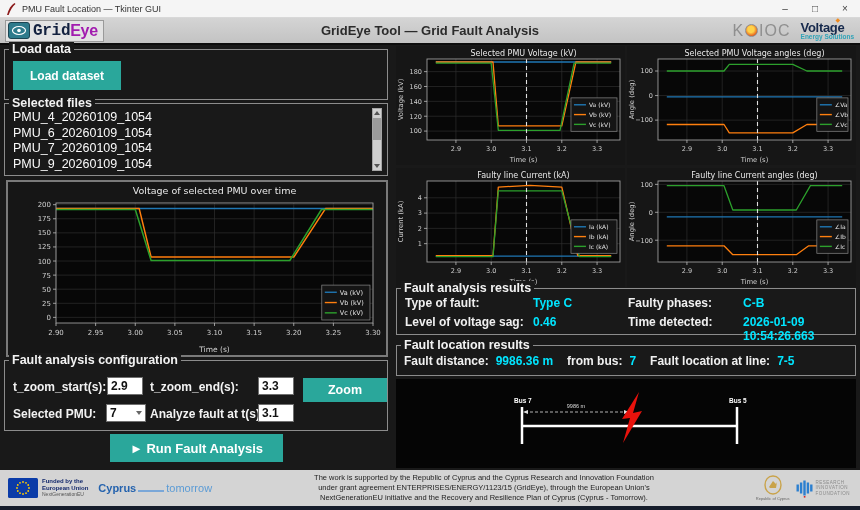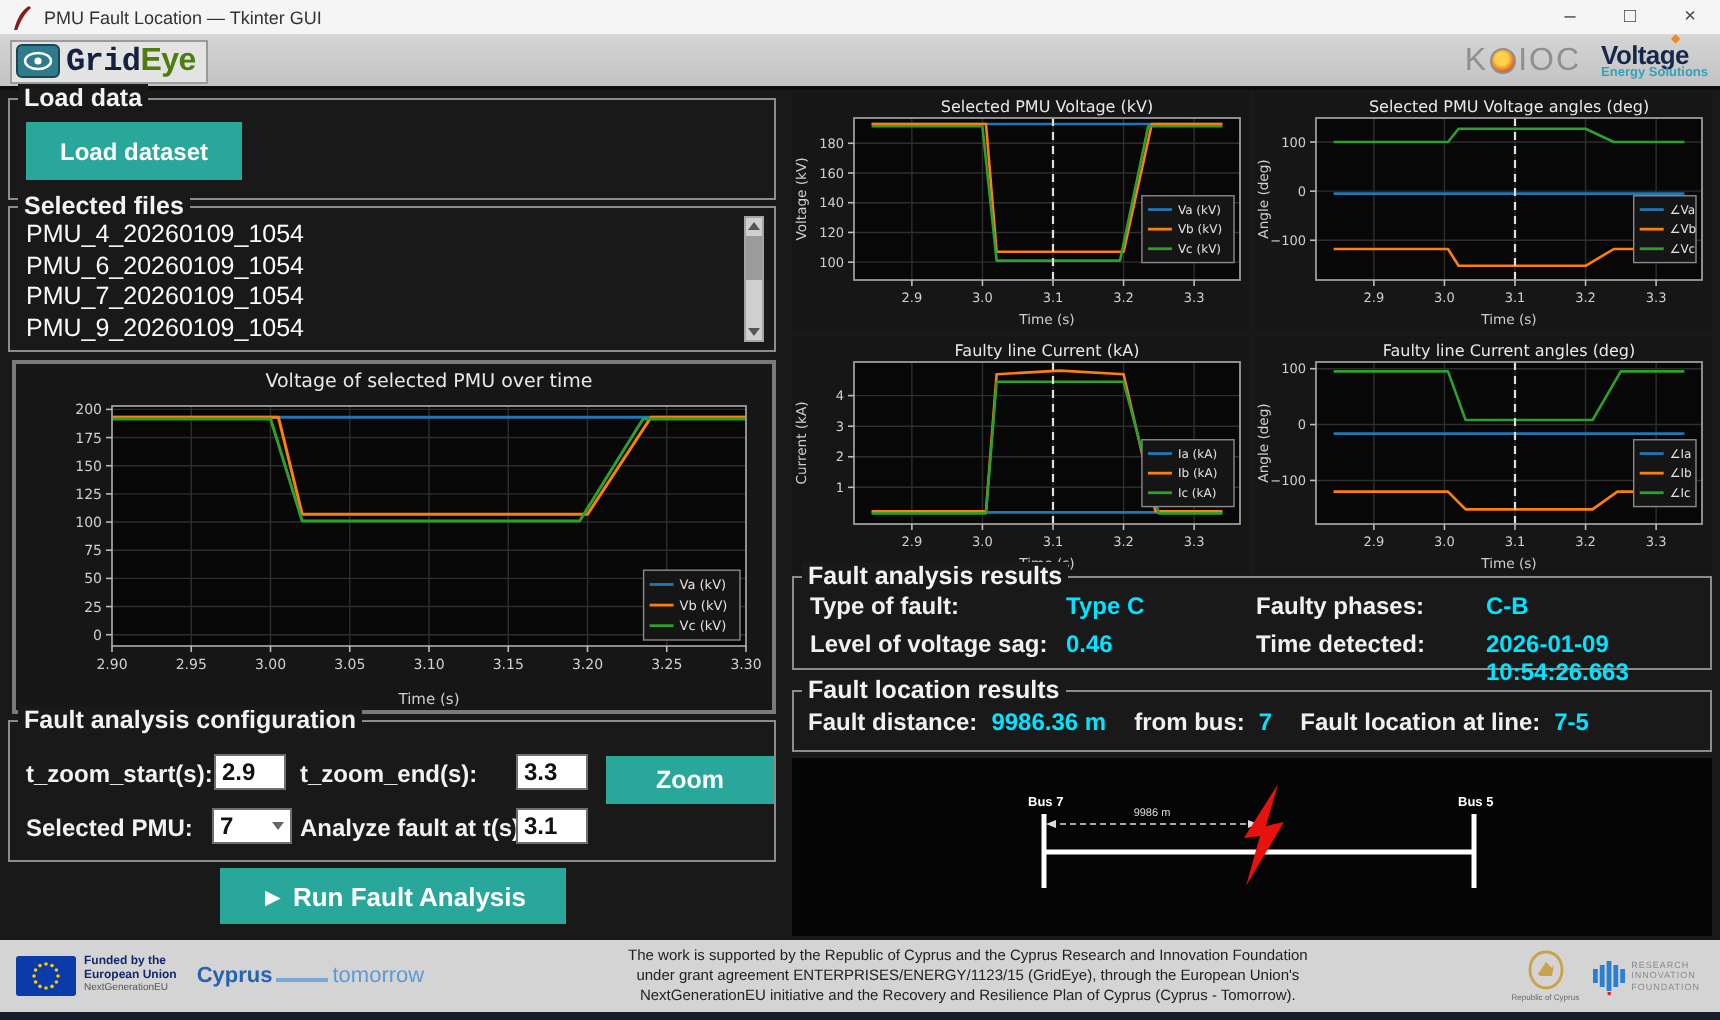--- a/index.html
+++ b/index.html
@@ -15,21 +15,21 @@
   .tb-icon{width:10px;height:12px;margin-left:6px;}
   .tb-title{font-size:9px;color:#333;margin-left:6px;}
   .tb-controls{margin-left:auto;display:flex;height:18px;}
   .tb-btn{width:30px;height:18px;display:flex;align-items:center;justify-content:center;font-size:10px;color:#444;}
 
   
   .header{position:absolute;top:18px;left:0;right:0;height:27px;background:linear-gradient(#d4d4d4,#c3c3c3);display:flex;align-items:center;border-bottom:2px solid #0d0d0d;}
   .ge-logo{display:flex;align-items:center;margin-left:5px;background:#e3e3e3;border:1px solid #9a9a9a;padding:1px 5px 1px 2px;z-index:2;}
   .ge-iconbox{width:22px;height:17px;background:#2e7b8c;border:1px solid #1b4553;border-radius:3px;display:flex;align-items:center;justify-content:center;}
   .ge-grid{font-weight:bold;font-size:16px;color:#13213f;margin-left:3px;letter-spacing:-.3px;font-family:Liberation Mono, monospace;}
-  .ge-eye{font-weight:bold;font-size:16px;color:#4d7c0f;letter-spacing:-.3px;}
+  .ge-eye{font-weight:bold;font-size:16px;color:#a21caf;letter-spacing:-.3px;}
   .header-title{position:absolute;left:0;right:0;text-align:center;font-weight:bold;font-size:13px;color:#2b2b2b;}
   .header-right{margin-left:auto;display:flex;align-items:center;gap:10px;margin-right:6px;z-index:2;}
   .kios{display:flex;align-items:center;color:#8f8f8f;font-size:16px;letter-spacing:1px;font-weight:500;}
   .kios-o{width:13px;height:13px;border-radius:50%;background:radial-gradient(circle at 45% 40%,#ffd24a 0 35%,#e2571b 75%,#a33312);border:1.5px solid #8f8f8f;margin:0 1px;}
   .wisewire{line-height:1;position:relative;text-align:left;}
   .ww-name{font-weight:800;font-size:13px;color:#15284b;letter-spacing:-.3px;}
   .ww-diamond{position:absolute;top:-4px;left:35px;color:#f08a1e;font-size:6px;}
   .ww-tag{font-size:6.5px;color:#2fa3b8;font-weight:bold;}
 
   
@@ -114,20 +114,21 @@
     <div class="ge-logo">
       <div class="ge-iconbox">
         <svg width="16" height="11" viewBox="0 0 16 11">
           <ellipse cx="8" cy="5.5" rx="6.5" ry="4" fill="none" stroke="#fff" stroke-width="1.2"></ellipse>
           <circle cx="8" cy="5.5" r="1.8" fill="#fff"></circle>
         </svg>
       </div>
       <span class="ge-grid">Grid</span>
         <span class="ge-eye">Eye</span>
     </div>
+    <div class="header-title">GridEye Tool — Grid Fault Analysis</div>
     <div class="header-right">
       <div class="kios">
         <span>K</span>
           <span class="kios-o"></span>
           <span>IOC</span>
       </div>
       <div class="wisewire">
         <span class="ww-diamond">◆</span>
         <div class="ww-name">Voltage</div>
         <div class="ww-tag">Energy Solutions</div>

